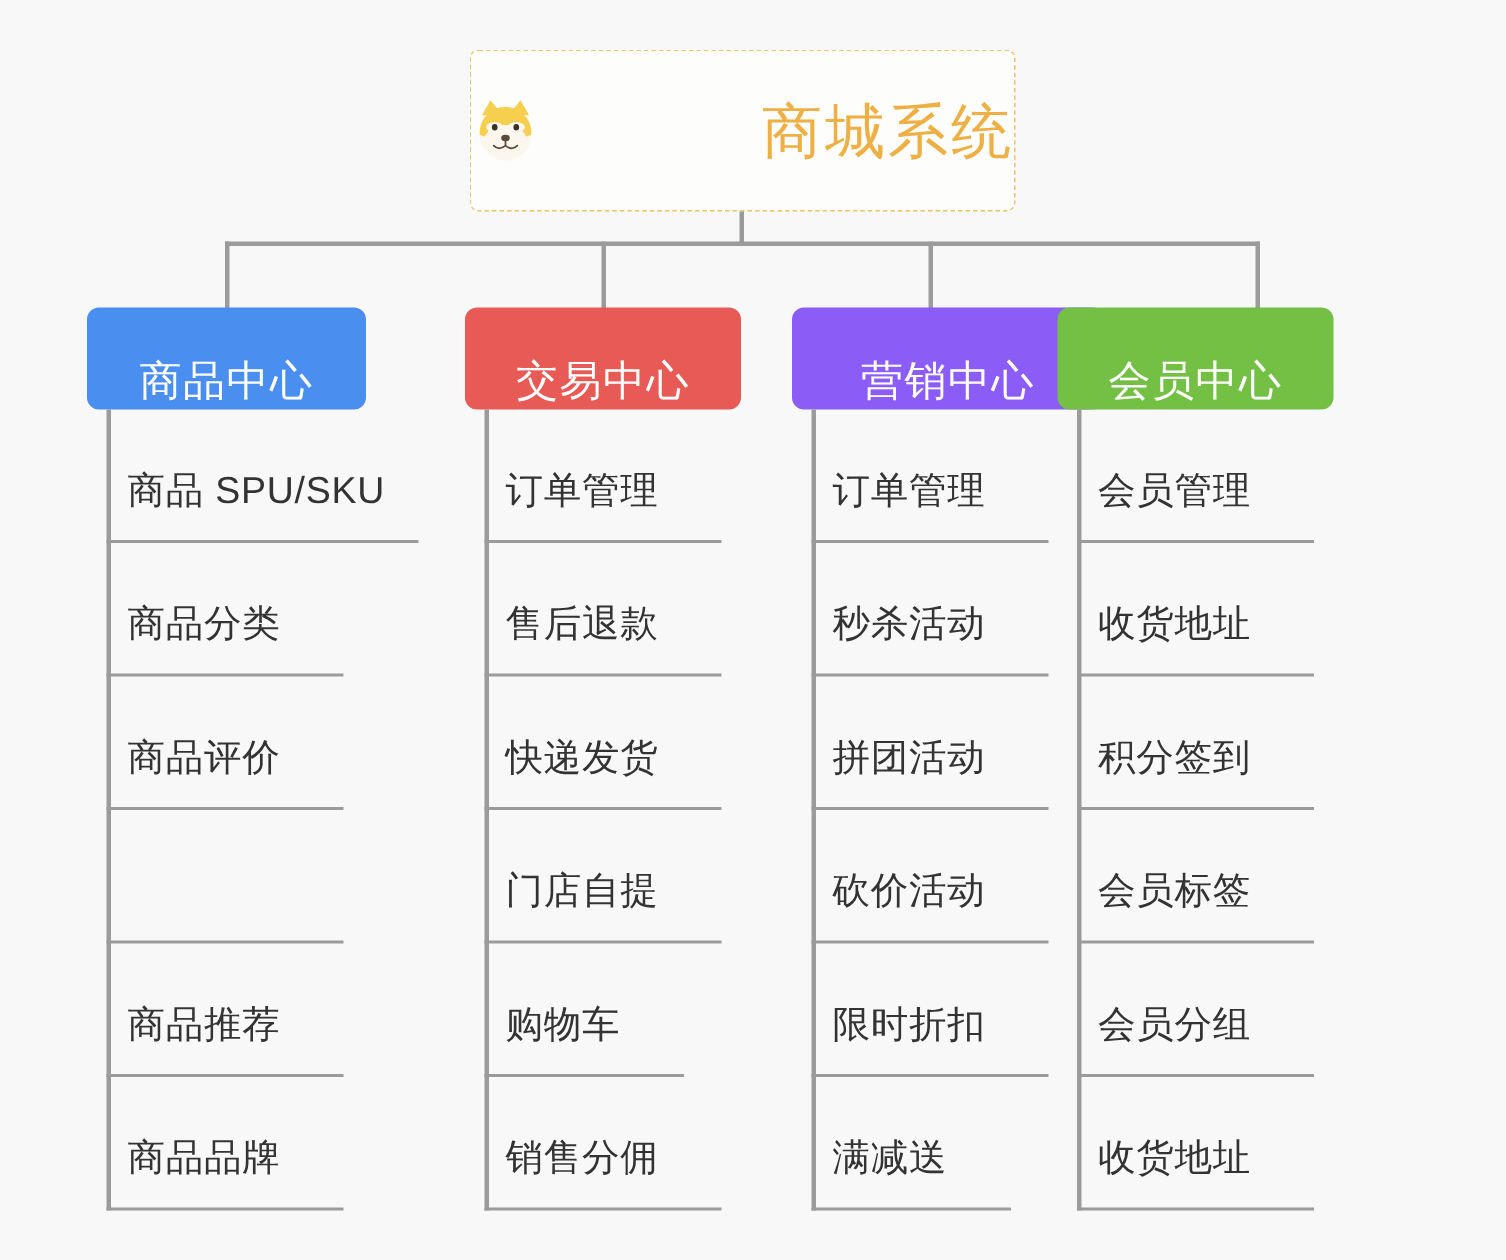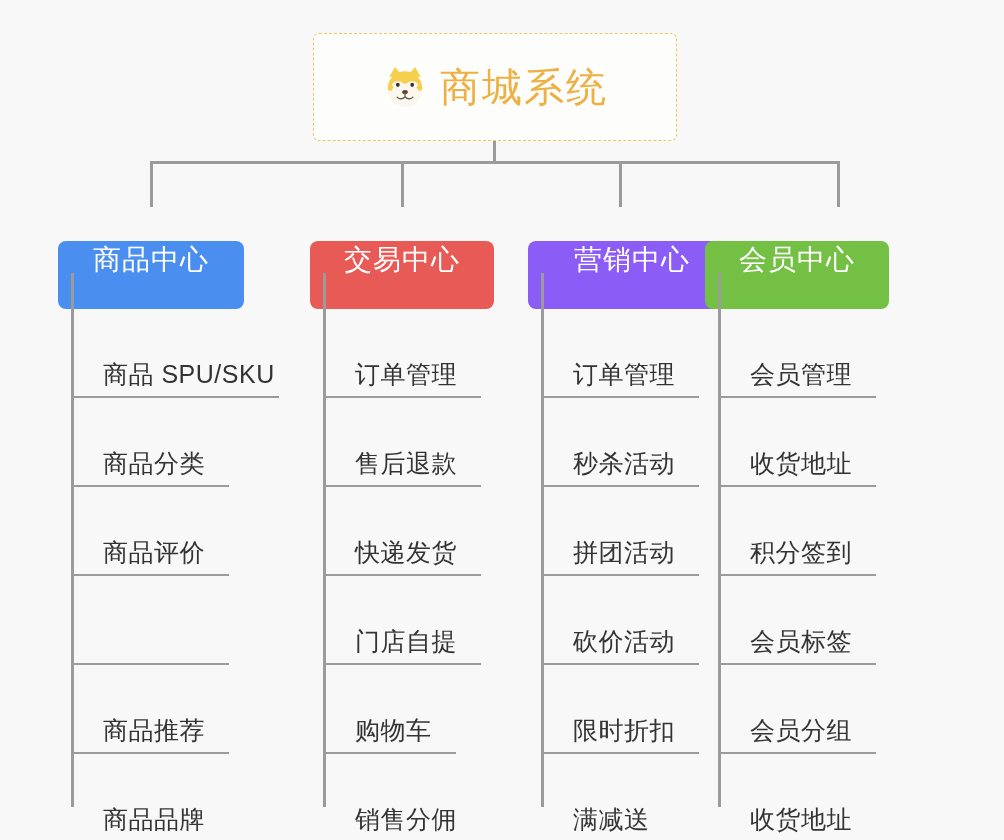--- a/index.html
+++ b/index.html
@@ -27,21 +27,21 @@
     left: 313px;
     top: 33px;
     width: 364px;
     height: 108px;
     box-sizing: border-box;
     background: #fdfdfb;
     border: 1px dashed #f0c463;
     border-radius: 6px;
     display: flex;
     align-items: center;
-    justify-content: center;
+    justify-content: space-between;
     gap: 12px;
   }
   .root-emoji {
     font-size: 40px;
     line-height: 1;
     display: block;
     width: 46px;
     height: 46px;
   }
   .root-title {
@@ -61,27 +61,26 @@
 
   
   .column {
     position: absolute;
     top: 205px;
   }
   .cat-box {
     height: 68px;
     border-radius: 8px;
     display: flex;
-    align-items: flex-start;
+    align-items: flex-end;
     justify-content: center;
     color: #ffffff;
     font-size: 28px;
     letter-spacing: 1px;
     box-sizing: border-box;
-    margin-top: 36px;
   }
   
   .leaf-rail {
     position: absolute;
     left: 13px;
     top: 68px;
     width: 3px;
     background: #9b9b9b;
   }
   .leaf-list {
@@ -92,22 +91,22 @@
   }
   .leaf {
     position: relative;
     height: 89px;
     box-sizing: border-box;
     display: flex;
     align-items: flex-end;
   }
   .leaf-label {
     display: inline-block;
-    margin-left: 45px;
-    padding-bottom: 7px;
+    margin-left: 27px;
+    padding-bottom: 19px;
     font-size: 25px;
     color: #333333;
     white-space: nowrap;
     letter-spacing: 0.5px;
   }
   .leaf-underline {
     position: absolute;
     left: 13px;
     bottom: 0;
     height: 2px;

